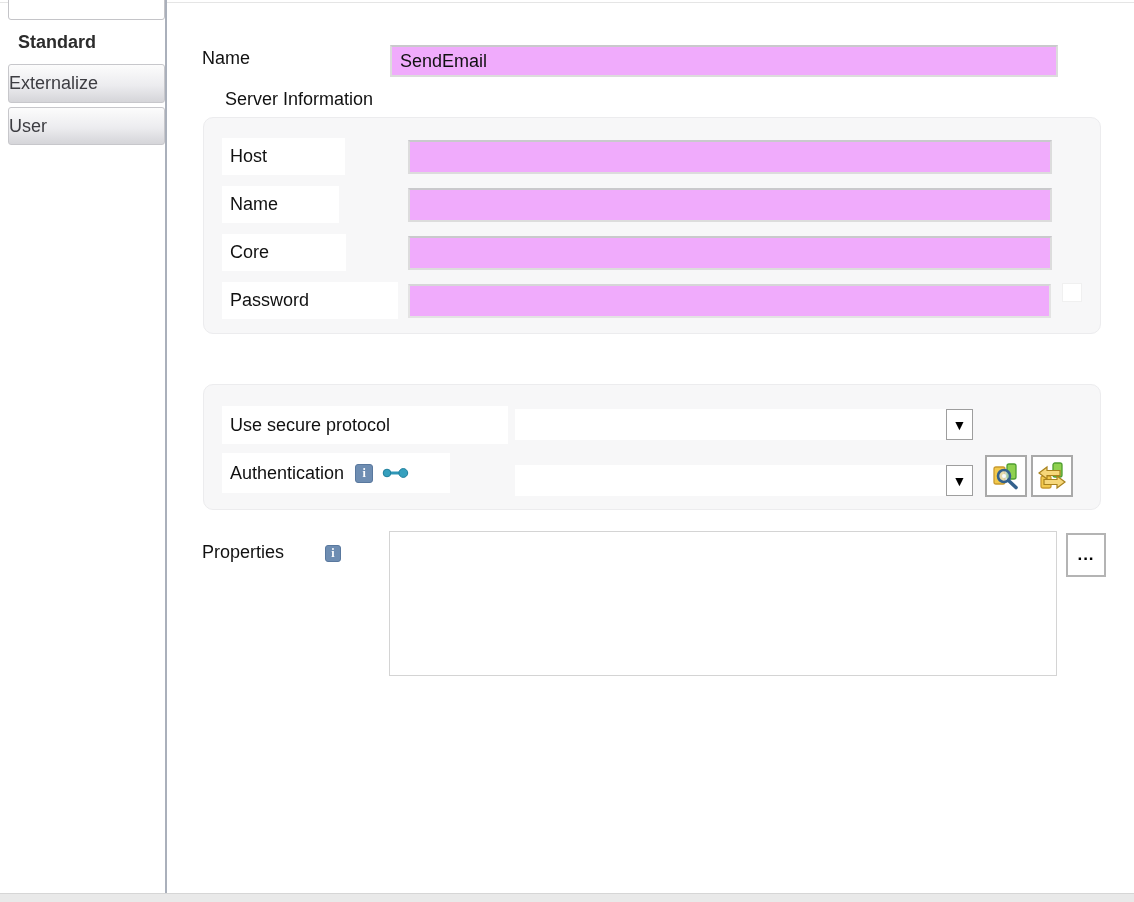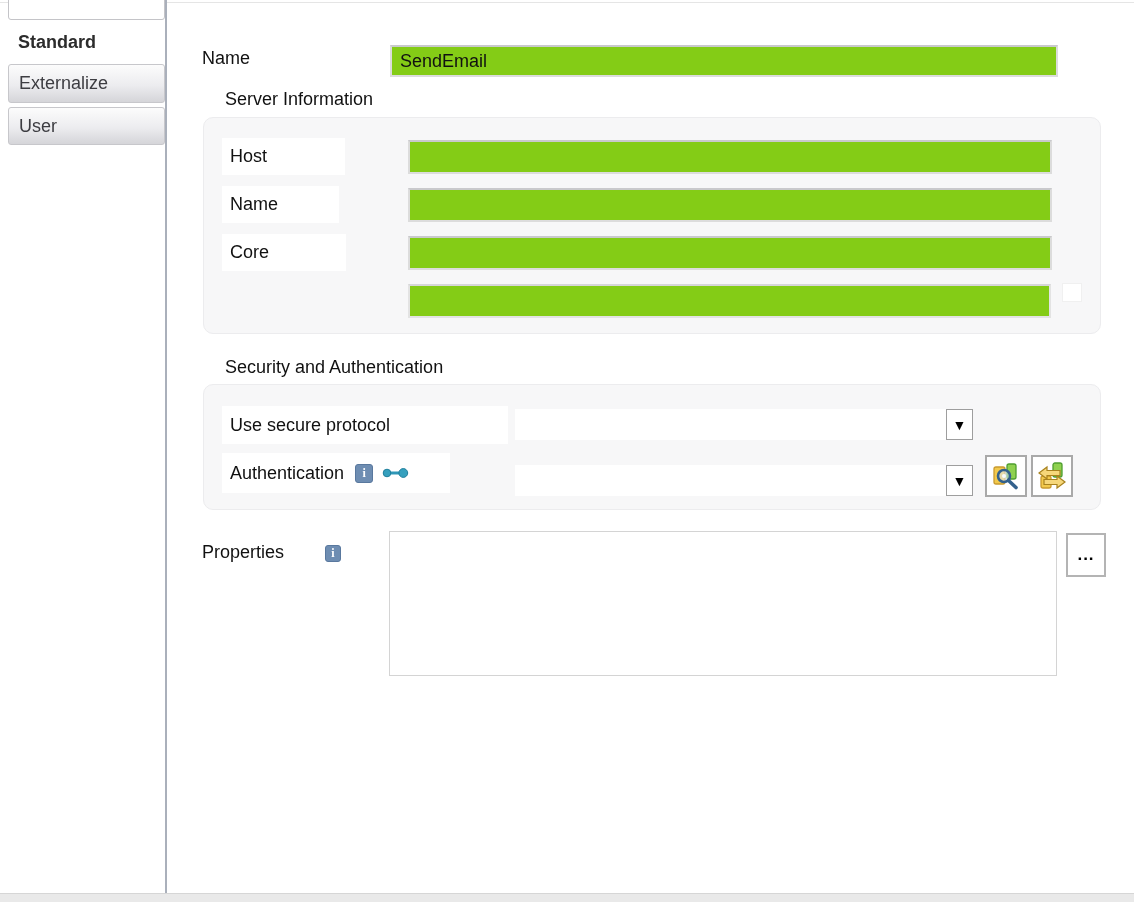--- a/index.html
+++ b/index.html
@@ -6,27 +6,27 @@
   #screen{
     position:relative;width:1134px;height:902px;background:#ffffff;overflow:hidden;
     font-family:"Liberation Sans",sans-serif;color:#141414;
   }
   .abs{position:absolute;box-sizing:border-box;}
   .topline{left:0;top:2px;width:1134px;height:1px;background:#e5e5e5;}
   .sash{left:165px;top:0;width:2px;height:893px;background:#aab0bb;}
   
   .tab-partial{left:8px;top:-18px;width:157px;height:38px;background:#fff;border:1px solid #c4c4c8;border-radius:3px;}
   .tab-selected{left:8px;top:21px;width:157px;height:43px;background:#fff;display:flex;align-items:center;padding-left:10px;font-weight:bold;font-size:18px;color:#2c2c2c;}
-  .tab-btn{left:8px;width:157px;height:39px;background:linear-gradient(180deg,#fcfcfc 0%,#ececef 55%,#d5d5d9 100%);border:1px solid #c7c7cb;border-radius:3px;display:flex;align-items:center;padding-left:10px;font-size:18px;color:#3d3d42;cursor:default;}
+  .tab-btn{left:8px;width:157px;height:39px;background:linear-gradient(180deg,#fcfcfc 0%,#ececef 55%,#d5d5d9 100%);border:1px solid #c7c7cb;border-radius:3px;display:flex;align-items:center;font-size:18px;color:#3d3d42;cursor:default;}
   .tab-ext{top:64px;} .tab-core{top:107px;height:38px;}
   
   .lbl{font-size:18px;color:#111;white-space:nowrap;}
   .group{background:#f7f7f8;border:1px solid #ececee;border-radius:10px;}
   .chip{background:#ffffff;display:flex;align-items:center;padding-left:8px;font-size:18px;color:#111;}
-  .tf{background:#84cc16;border:2px solid #dcdcdc;border-top-color:#c9c9cc;font-size:18px;color:#111;padding:4px 8px;outline:none;font-family:"Liberation Sans",sans-serif;}
+  .tf{background:#f0abfc;border:2px solid #dcdcdc;border-top-color:#c9c9cc;font-size:18px;color:#111;padding:4px 8px;outline:none;font-family:"Liberation Sans",sans-serif;}
   .combo{background:#fff;display:flex;align-items:center;padding-left:8px;font-size:17px;color:#111;}
   .combo-arrow{background:#fff;border:1px solid #9e9e9e;display:flex;align-items:center;justify-content:center;font-size:14px;color:#000;cursor:default;}
   .icon-btn{width:42px;height:42px;background:#fff;border:2px solid #a9a9a9;display:flex;align-items:center;justify-content:center;cursor:default;}
   .info-chip{display:inline-flex;width:16px;height:17px;background:#6e8db2;border:1px solid #59789e;border-radius:3px;color:#fff;align-items:center;justify-content:center;font-family:"Liberation Serif",serif;font-weight:bold;font-size:12px;}
   .dots-btn{background:#fff;border:2px solid #b4b4b4;display:flex;align-items:center;justify-content:center;font-size:17px;font-weight:bold;color:#000;letter-spacing:1px;cursor:default;}
   .list-box{background:#fff;border:1px solid #d4d4d4;}
   .pw-extra{background:#fff;border:1px solid #f0f0f0;}
   .bottom-bar{left:0;top:893px;width:1134px;height:9px;background:#e9e9e9;border-top:1px solid #d6d6d6;}
 </style>
 </head>
@@ -63,24 +63,26 @@
   <div class="abs chip" style="left:222px;top:186px;width:117px;height:37px;">
     <span>Name</span>
   </div>
   <input class="abs tf" type="text" style="left: 408px; top: 188px; width: 644px; height: 34px;" value="">
 
   <div class="abs chip" style="left:222px;top:234px;width:124px;height:37px;">
     <span>Core</span>
   </div>
   <input class="abs tf" type="text" style="left: 408px; top: 236px; width: 644px; height: 34px;" value="">
 
+  <div class="abs chip" style="left:222px;top:282px;width:176px;height:37px;">
+    <span>Password</span>
+  </div>
   <input class="abs tf" type="password" style="left: 408px; top: 284px; width: 643px; height: 34px; border-color: rgb(214, 214, 216) rgb(227, 227, 227) rgb(227, 227, 227);" value="">
   <span class="abs pw-extra" style="left:1062px;top:283px;width:20px;height:19px;"></span>
 
-  <div class="abs lbl" style="left:225px;top:357px;">Security and Authentication</div>
   <div class="abs group" style="left:203px;top:384px;width:898px;height:126px;"></div>
 
   <div class="abs chip" style="left:222px;top:406px;width:286px;height:38px;">
     <span>Use secure protocol</span>
   </div>
   <div class="abs combo" style="left:515px;top:409px;width:431px;height:31px;"></div>
   <div class="abs combo-arrow" style="left:946px;top:409px;width:27px;height:31px;">
     <span>▼</span>
   </div>
 

